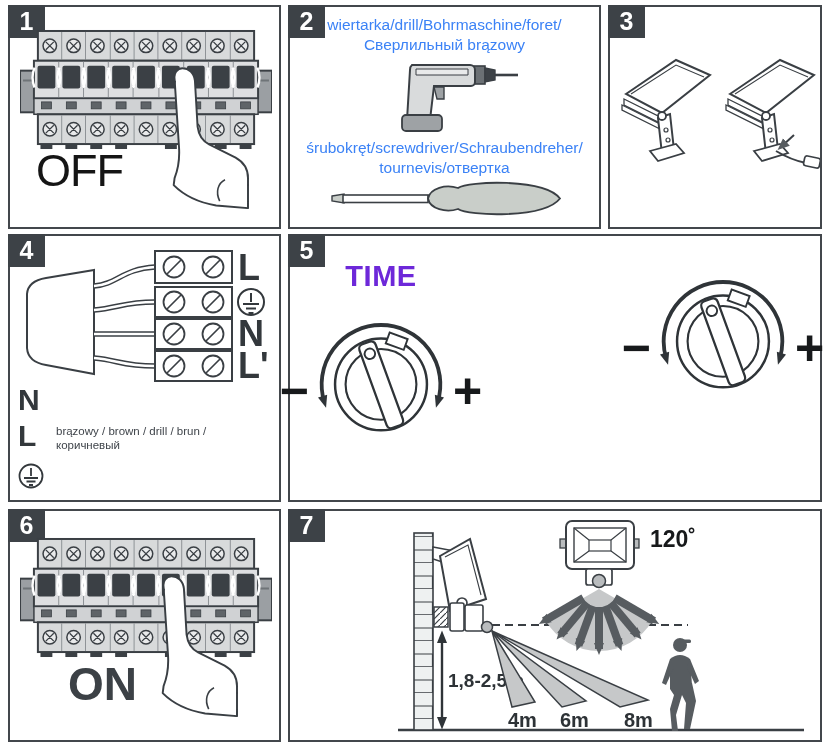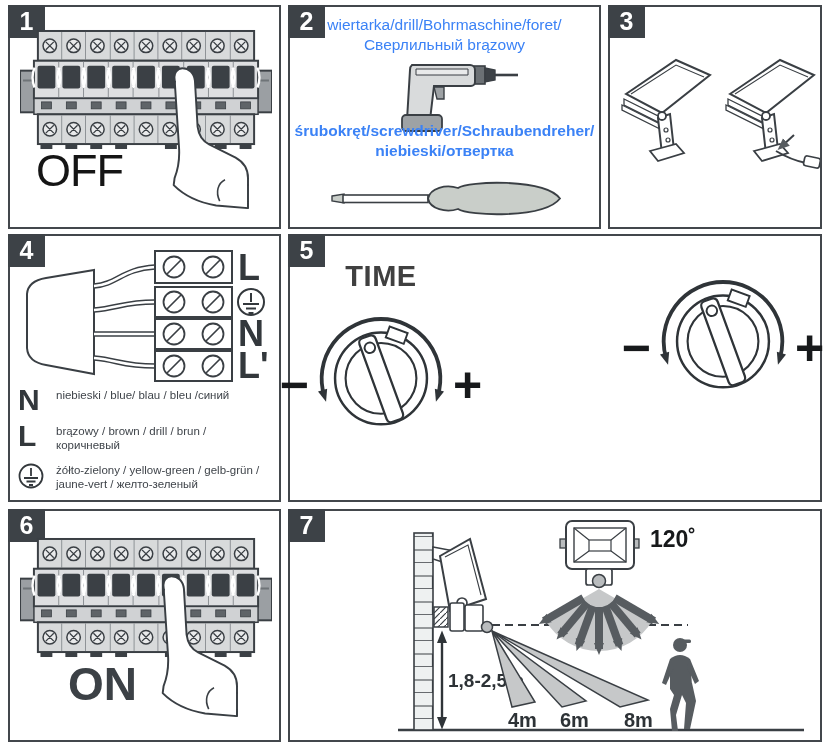--- a/index.html
+++ b/index.html
@@ -12,24 +12,24 @@
   #p2{left:288px;top:5px;width:313px;height:224px;}
   #p3{left:608px;top:5px;width:214px;height:224px;}
   #p4{left:8px;top:234px;width:273px;height:268px;}
   #p5{left:288px;top:234px;width:534px;height:268px;}
   #p6{left:8px;top:509px;width:273px;height:233px;}
   #p7{left:288px;top:509px;width:534px;height:233px;}
   .abs{position:absolute;}
   .power-off{left:26px;top:138px;font-size:45px;font-weight:400;letter-spacing:-1px;color:#151515;}
   .power-on{left:58px;top:146px;font-size:46px;font-weight:800;color:#3c4146;}
   .caption{width:100%;text-align:center;font-size:15.5px;line-height:20px;color:#3b82f6;}
-  .cap1{top:8px;} .cap2{top:114px;font-weight:bold;}
+  .cap1{top:8px;} .cap2{top:131px;}
   .dials{display:flex;justify-content:space-between;padding:24px 10px 0 4px;}
   .dial-group{display:flex;flex-direction:column;align-items:center;width:174px;}
-  .dial-label{font-size:29px;font-weight:600;letter-spacing:0.5px;color:#404040;margin-bottom:4px;}
+  .dial-label{font-size:29px;font-weight:600;letter-spacing:0.5px;color:#6d28d9;margin-bottom:10px;}
   .dial-row{display:flex;align-items:flex-end;}
   .dial-sym{font-size:50px;font-weight:900;color:#17191b;line-height:0.7;margin-bottom:28px;}
   .dial-icon{margin-bottom:32px;display:block;}
   .legend{left:8px;top:150px;width:252px;}
   .legend-row{display:flex;gap:11px;margin-bottom:9px;align-items:flex-start;}
   .legend-sym{width:27px;flex:0 0 27px;font-size:30px;font-weight:900;color:#33383c;line-height:0.9;text-align:left;}
   .legend-text{font-size:11.5px;line-height:13.5px;color:#3f444a;padding-top:3px;width:212px;}
   svg text{font-family:"Liberation Sans",sans-serif;}
 </style>
 </head>
@@ -176,21 +176,21 @@
       <line x1="98" y1="18" x2="124" y2="18" stroke="#3a3f44" stroke-width="2.6"></line>
       <rect x="80" y="9" width="11" height="18" fill="#6b7074" stroke="#3a3f44" stroke-width="1.6"></rect>
       <path d="M91,11 L101,13 L101,23 L91,25 Z" fill="#3d4247" stroke="#3a3f44" stroke-width="1.4"></path>
       <path d="M18,8 h58 a5,5 0 0 1 5,5 v12 a4,4 0 0 1 -4,4 h-37 l-4,34 a5,5 0 0 1 -5,5 h-13 a5,5 0 0 1 -5,-5 l3,-50 a6,6 0 0 1 2,-5 Z" fill="#d9dbdc" stroke="#3a3f44" stroke-width="2"></path>
       <path d="M22,12 h52 v6 h-52 Z" fill="#e9eaeb" stroke="#3a3f44" stroke-width="1"></path>
       <path d="M40,30 h10 v12 h-7 Z" fill="#9ea2a5" stroke="#3a3f44" stroke-width="1.4"></path>
       <path d="M12,58 h32 a4,4 0 0 1 4,4 v8 a4,4 0 0 1 -4,4 h-32 a4,4 0 0 1 -4,-4 v-8 a4,4 0 0 1 4,-4 Z" fill="#9ea2a5" stroke="#3a3f44" stroke-width="1.8"></path>
     </svg>
     <div class="abs caption cap2">
       <div>śrubokręt/screwdriver/Schraubendreher/</div>
-      <div>niebieski/отвертка</div>
+      <div>tournevis/отвертка</div>
     </div>
     <svg class="abs" style="left:38px;top:170px" width="238" height="44" viewBox="0 0 238 44">
       <path d="M4,19 L16,17 L16,26 L4,24 Z" fill="#c9cec9" stroke="#3a3f44" stroke-width="1.4"></path>
       <rect x="15" y="18" width="85" height="7.5" fill="#fff" stroke="#3a3f44" stroke-width="1.6"></rect>
       <path d="M100,21.5 C102,11 118,7 130,11 C140,4 216,1 232,21.5 C216,42 140,39 130,32 C118,36 102,32 100,21.5 Z" fill="#c9cec9" stroke="#3a3f44" stroke-width="1.8"></path>
     </svg>
   </div>
 
   <div class="panel" id="p3">
     <div class="badge">3</div>
@@ -243,34 +243,32 @@
       <g stroke="#33383c" fill="none">
         <circle cx="237" cy="60" r="13" stroke-width="2"></circle>
         <path d="M237,51 V60 M229,62 H245 M232,66.5 H242 M234.5,71 H239.5" stroke-width="2"></path>
       </g>
       <text x="224" y="104" font-size="36" font-weight="bold" fill="#33383c">N</text>
       <text x="224" y="136" font-size="36" font-weight="bold" fill="#33383c">L'</text>
     </svg>
     <div class="abs legend">
       <div class="legend-row">
         <div class="legend-sym">N</div>
-        <div class="legend-text">niebieski / blue/ blau / bleu /синий</div>
       </div>
       <div class="legend-row">
         <div class="legend-sym">L</div>
         <div class="legend-text">brązowy / brown / drill / brun / коричневый</div>
       </div>
       <div class="legend-row">
         <div class="legend-sym">
           <svg width="26" height="26" viewBox="0 0 26 26" style="margin-top:2px">
             <circle cx="13" cy="13" r="11.5" fill="none" stroke="#33383c" stroke-width="1.8"></circle>
             <path d="M13,5 V13 M6,15 H20 M8.5,18.5 H17.5 M11,22 H15" stroke="#33383c" stroke-width="1.8" fill="none"></path>
           </svg>
         </div>
-        <div class="legend-text">żółto-zielony / yellow-green / gelb-grün / jaune-vert / желто-зеленый</div>
       </div>
     </div>
   </div>
 
   <div class="panel" id="p5">
     <div class="badge">5</div>
     <div class="dials">
       <div class="dial-group">
         <div class="dial-label">TIME</div>
         <div class="dial-row">

